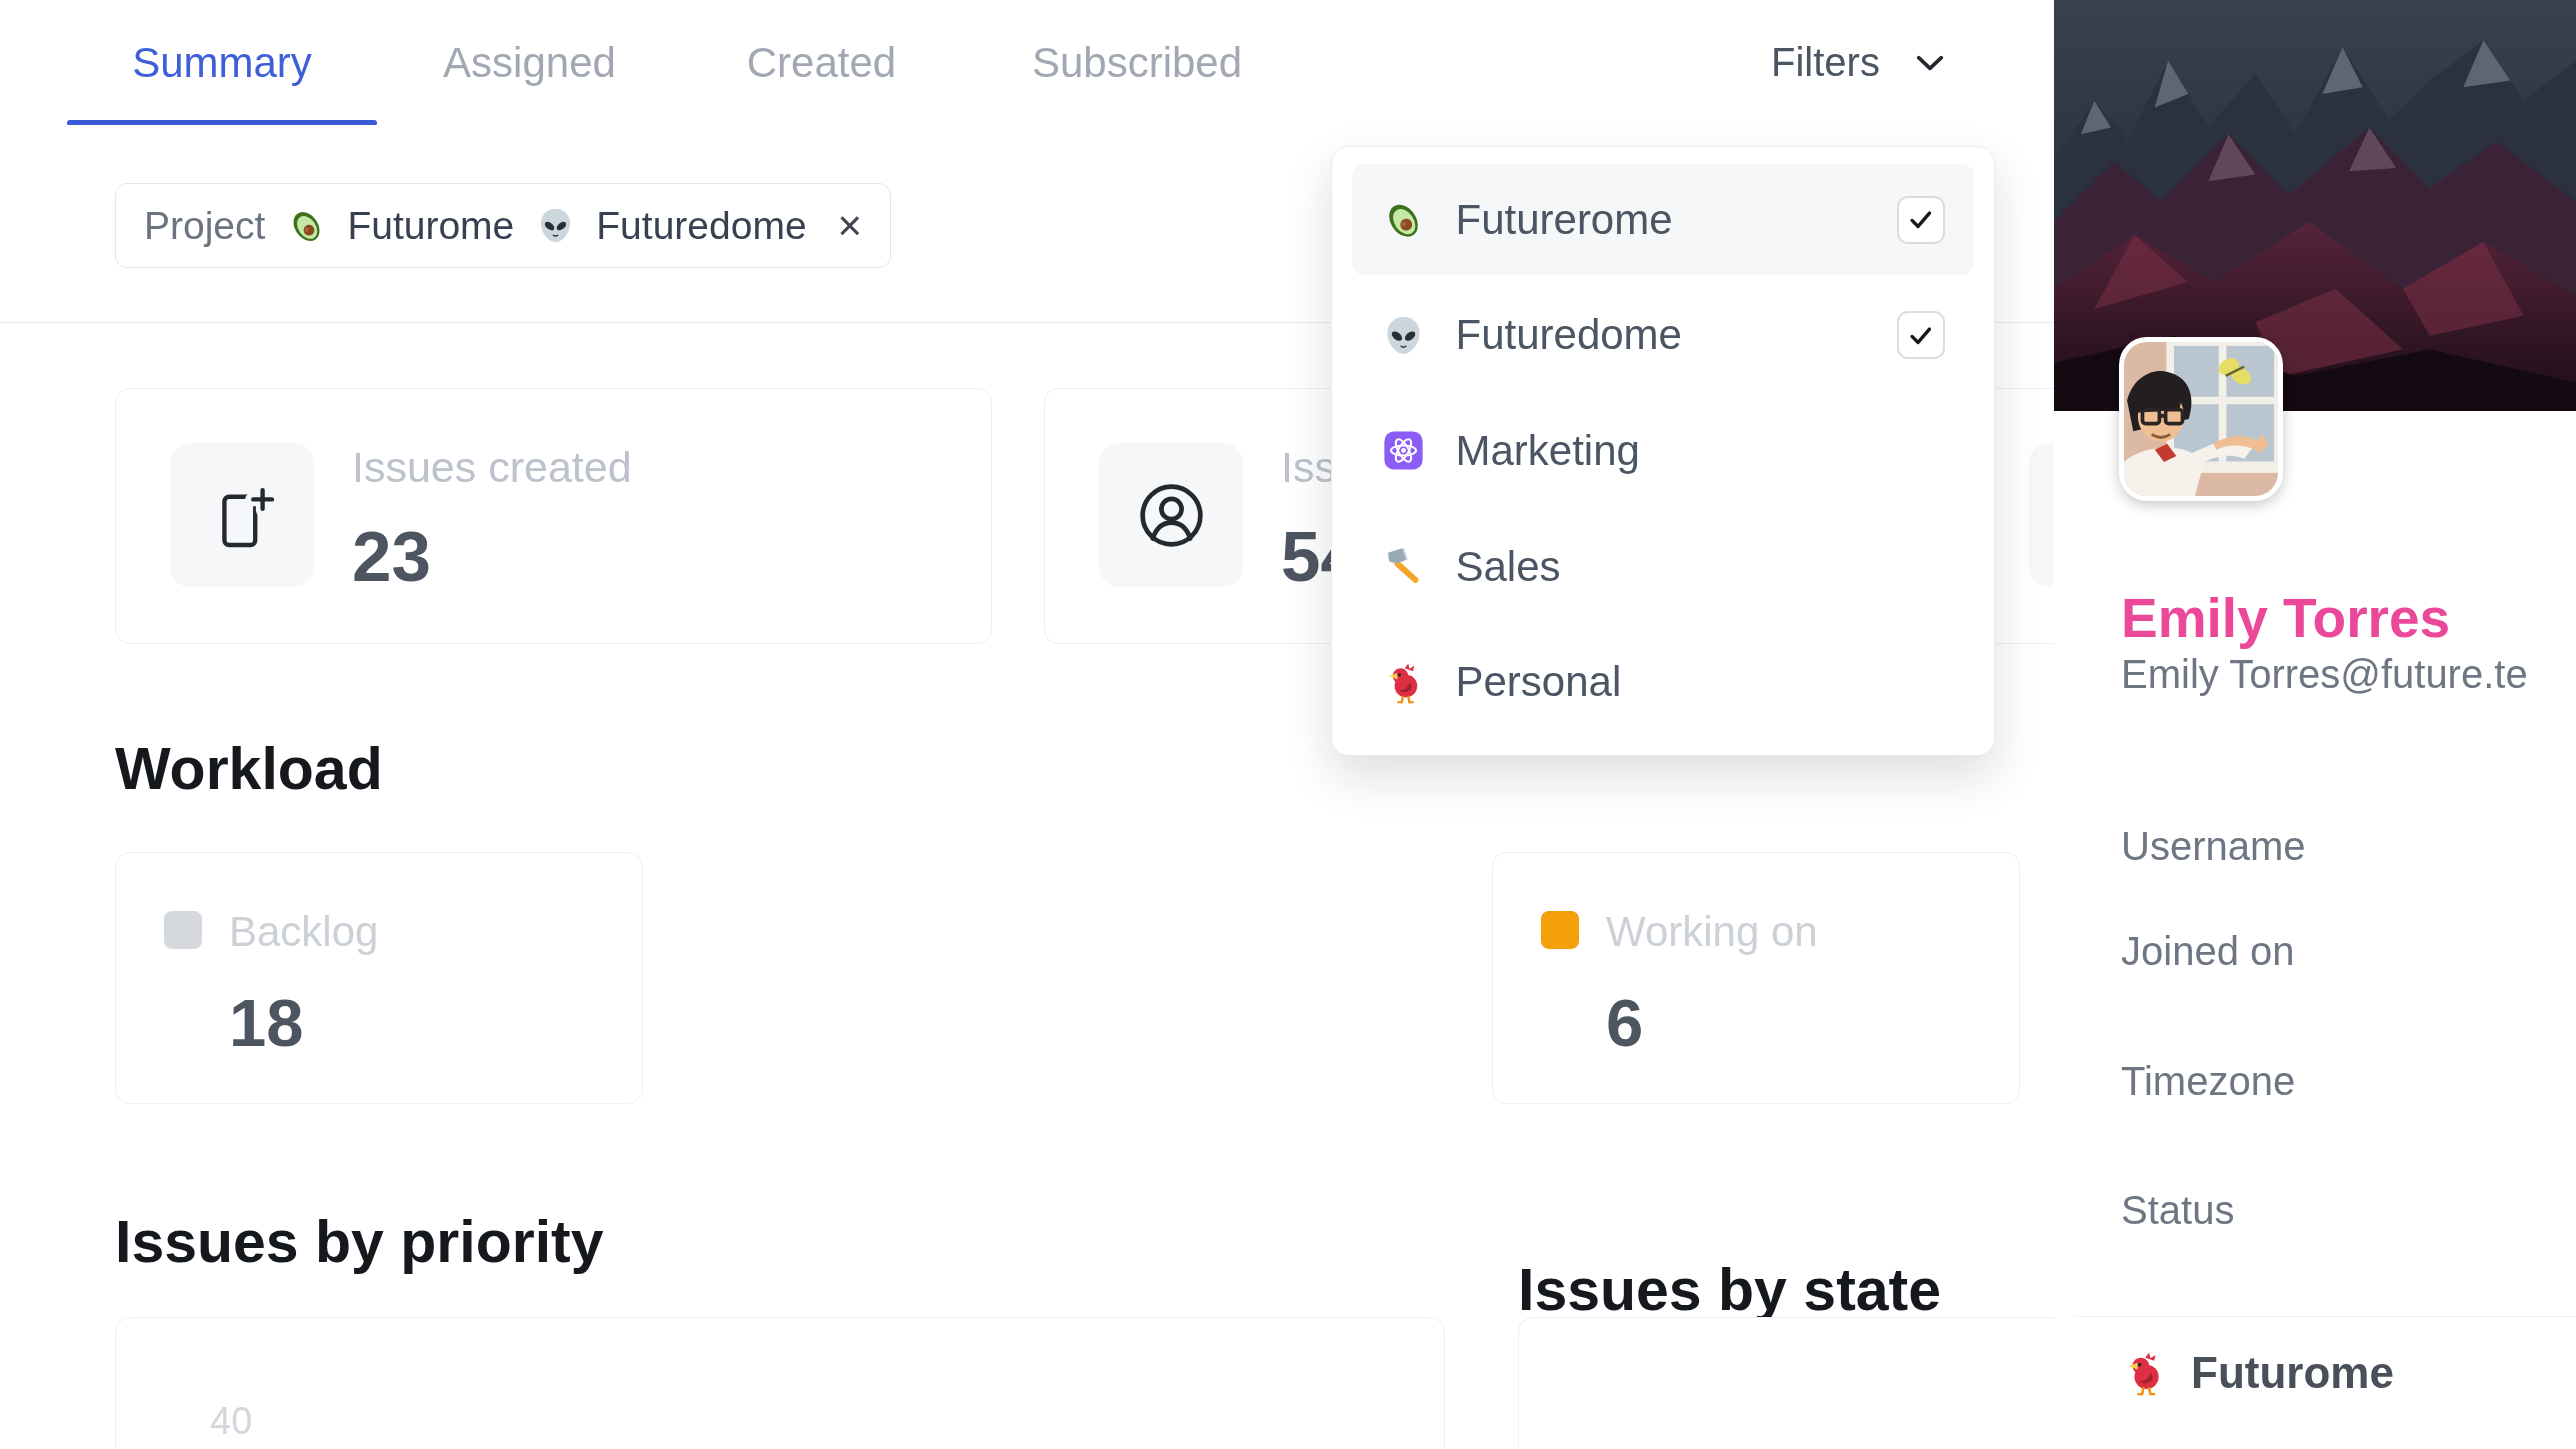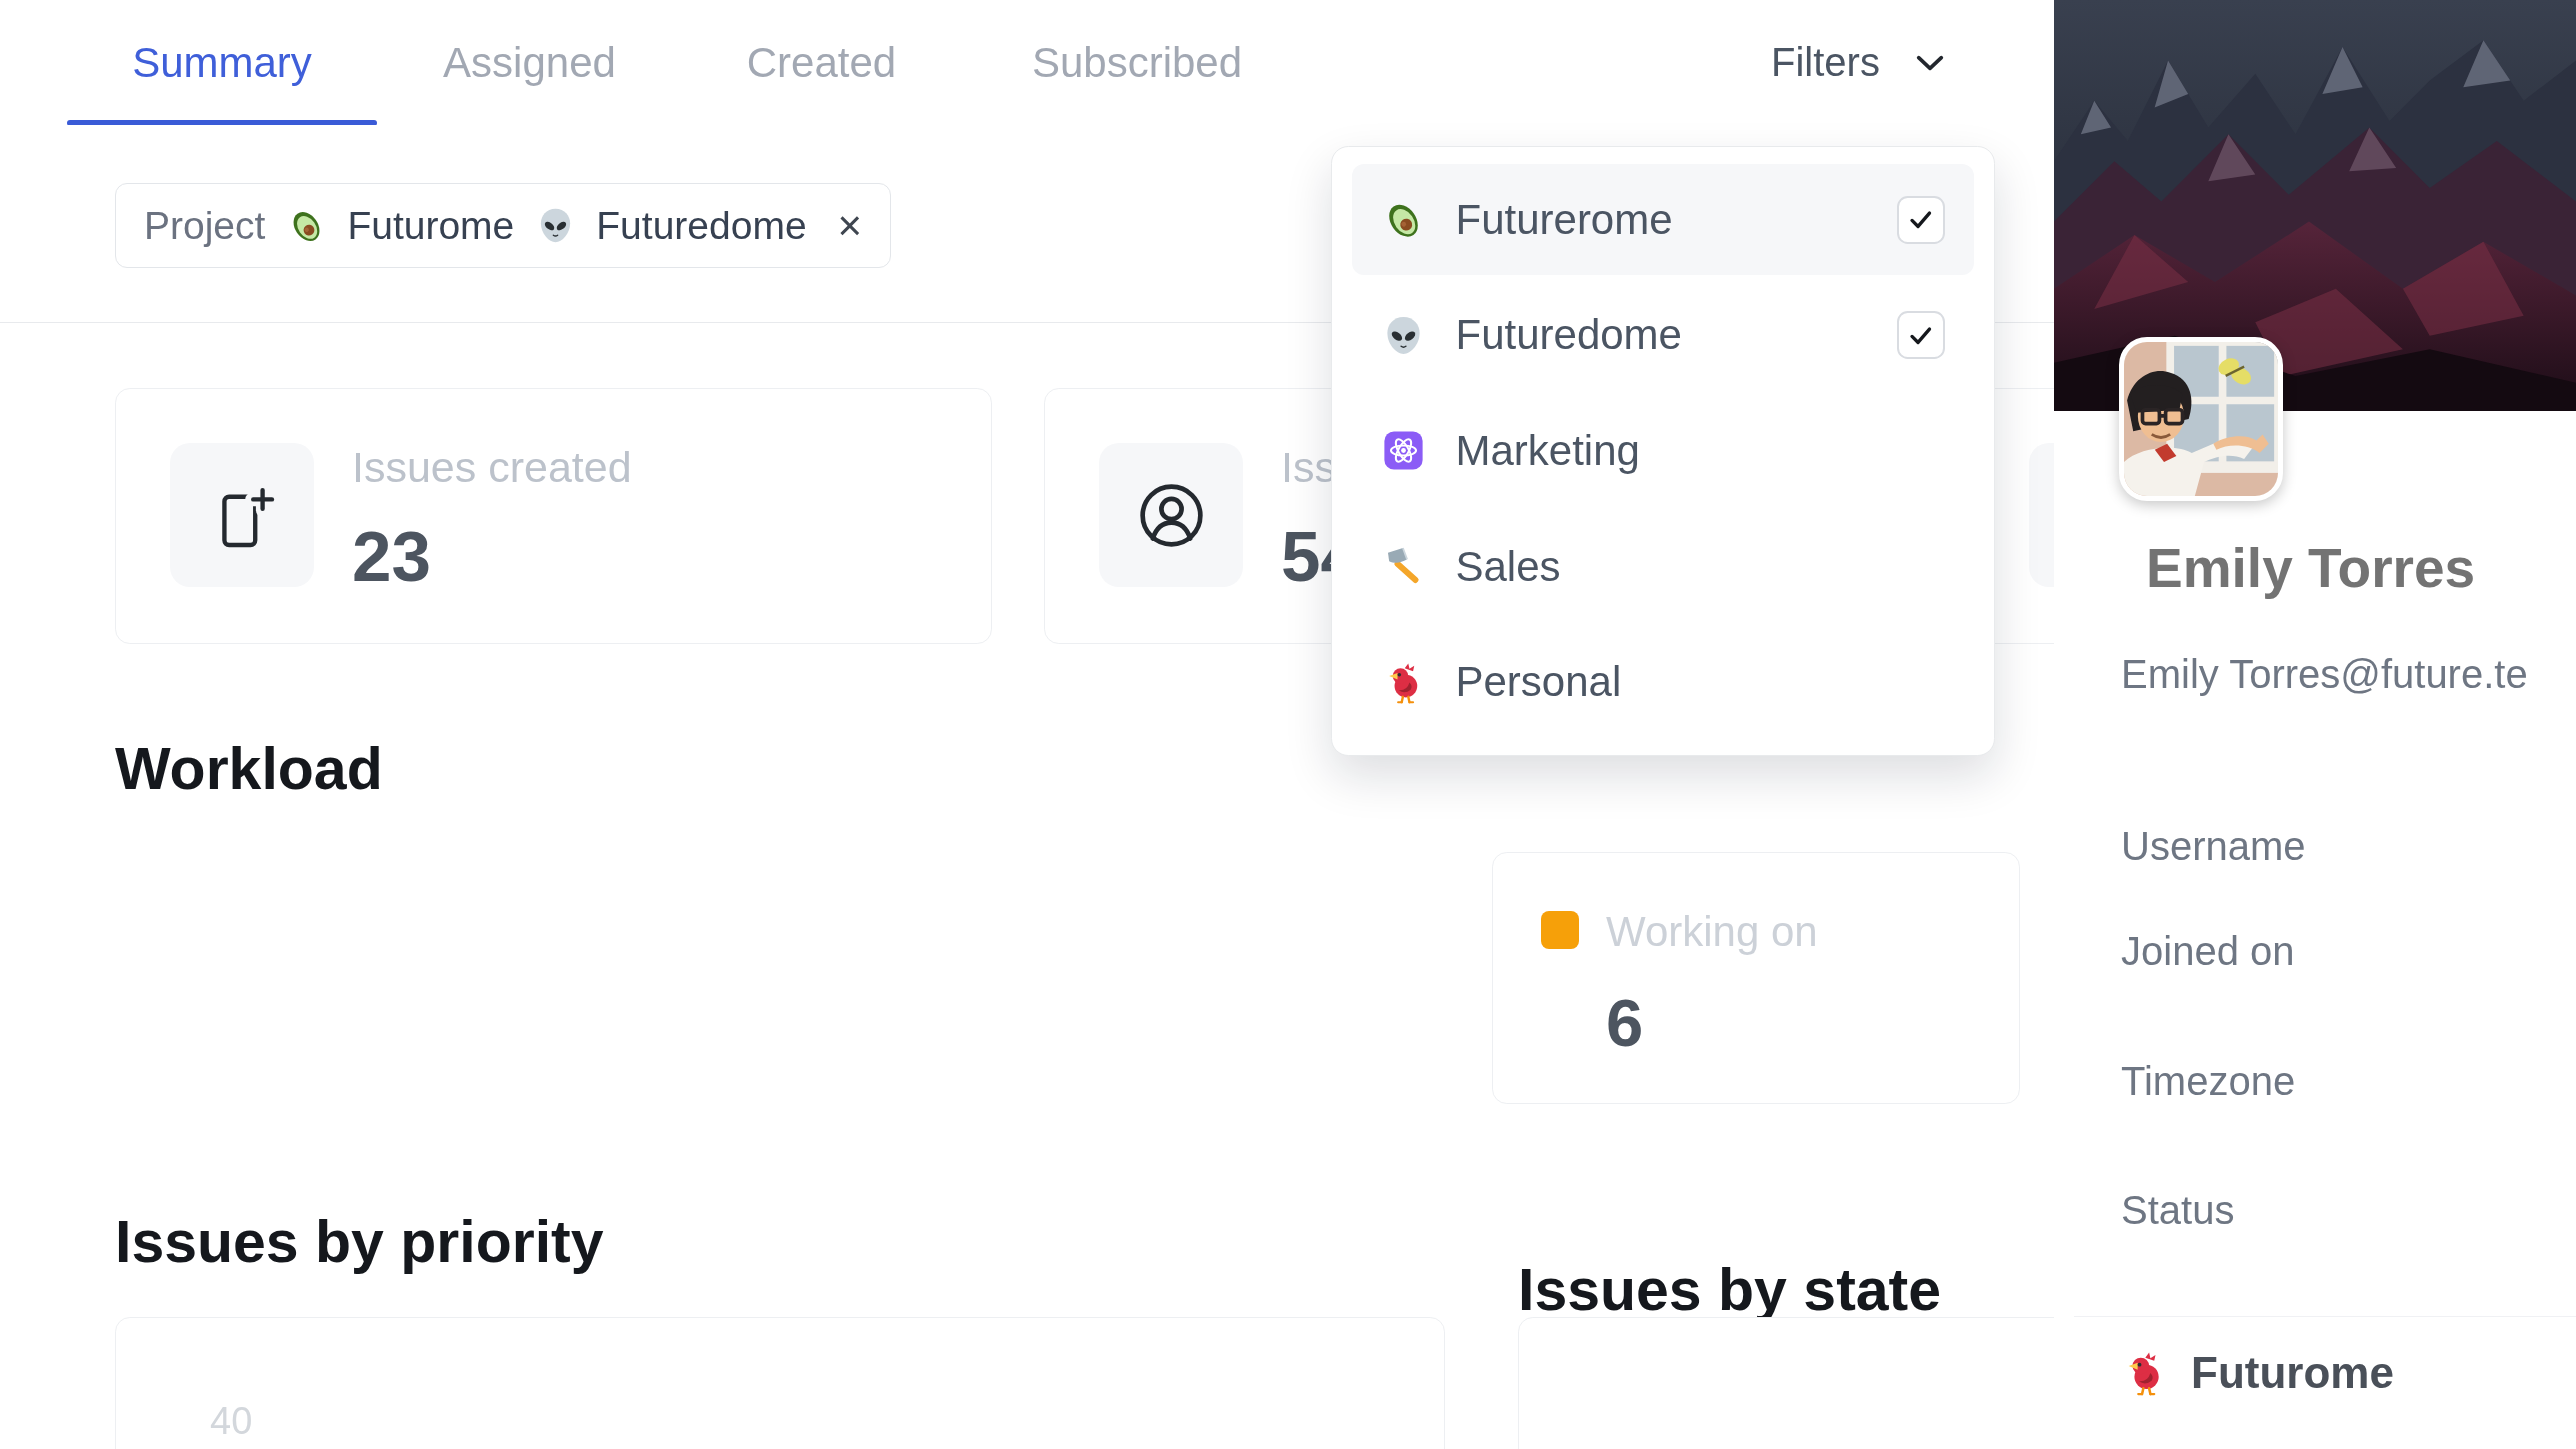--- a/index.html
+++ b/index.html
@@ -65,21 +65,21 @@
        font-size:42px;color:#4b5563;cursor:pointer;}
   .dd-item.hl{background:#f6f7f9;}
   .dd-check{margin-left:auto;width:48px;height:48px;border:2px solid #d9dce1;border-radius:10.7px;background:#fff;
        display:flex;align-items:center;justify-content:center;box-sizing:border-box;}
 
   
   .sidebar{position:absolute;left:2054px;top:0;width:522px;height:1449px;background:#fff;overflow:hidden;z-index:50;}
   .cover{position:absolute;left:0;top:0;width:522px;height:411px;}
   .avatar{position:absolute;left:65px;top:337px;width:164px;height:164px;border-radius:28px;background:#fff;
        box-shadow:0 4px 13.4px rgba(0,0,0,.22);overflow:hidden;border:5.4px solid #ffffff;box-sizing:border-box;}
-  .p-name{position:absolute;left:67px;top:536px;font-size:55px;font-weight:700;color:#737373;white-space:nowrap;margin-left:25px;}
+  .p-name{position:absolute;left:67px;top:586px;font-size:55px;font-weight:700;color:#ec4899;white-space:nowrap;}
   .p-email{position:absolute;left:67px;top:652px;font-size:40px;color:#6e7683;white-space:nowrap;}
   .p-field{position:absolute;left:67px;font-size:40px;color:#6e7683;white-space:nowrap;}
   .sb-divider{position:absolute;left:20px;right:0;top:1316px;height:1.3px;background:#f0f1f4;}
   .sb-footer{position:absolute;left:67px;top:1348px;display:flex;align-items:center;gap:24px;}
   .sb-footer .nm{font-size:44px;font-weight:600;color:#4a5059;}
 </style>
 </head>
 <body>
 
 <svg width="0" height="0" style="position:absolute">
@@ -206,20 +206,25 @@
     <div class="lbl">Iss</div>
     <div class="val">54</div>
   </div>
 
   <div class="stat-card sc3">
     <div class="icon-box"></div>
   </div>
 
   <div class="h-section" style="left:115px;top:735px;">Workload</div>
 
+  <div class="wl-card wl1">
+    <span class="sq sq-gray"></span>
+    <div class="lbl">Backlog</div>
+    <div class="val">18</div>
+  </div>
   <div class="wl-card wl3">
     <span class="sq sq-orange"></span>
     <div class="lbl">Working on</div>
     <div class="val">6</div>
   </div>
 
   <div class="h-section" style="left:115px;top:1208px;">Issues by priority</div>
   <div class="h-section" style="left:1518px;top:1208px;margin-top:48px;">Issues by state</div>
 
   <div class="chart-card cc-left">

